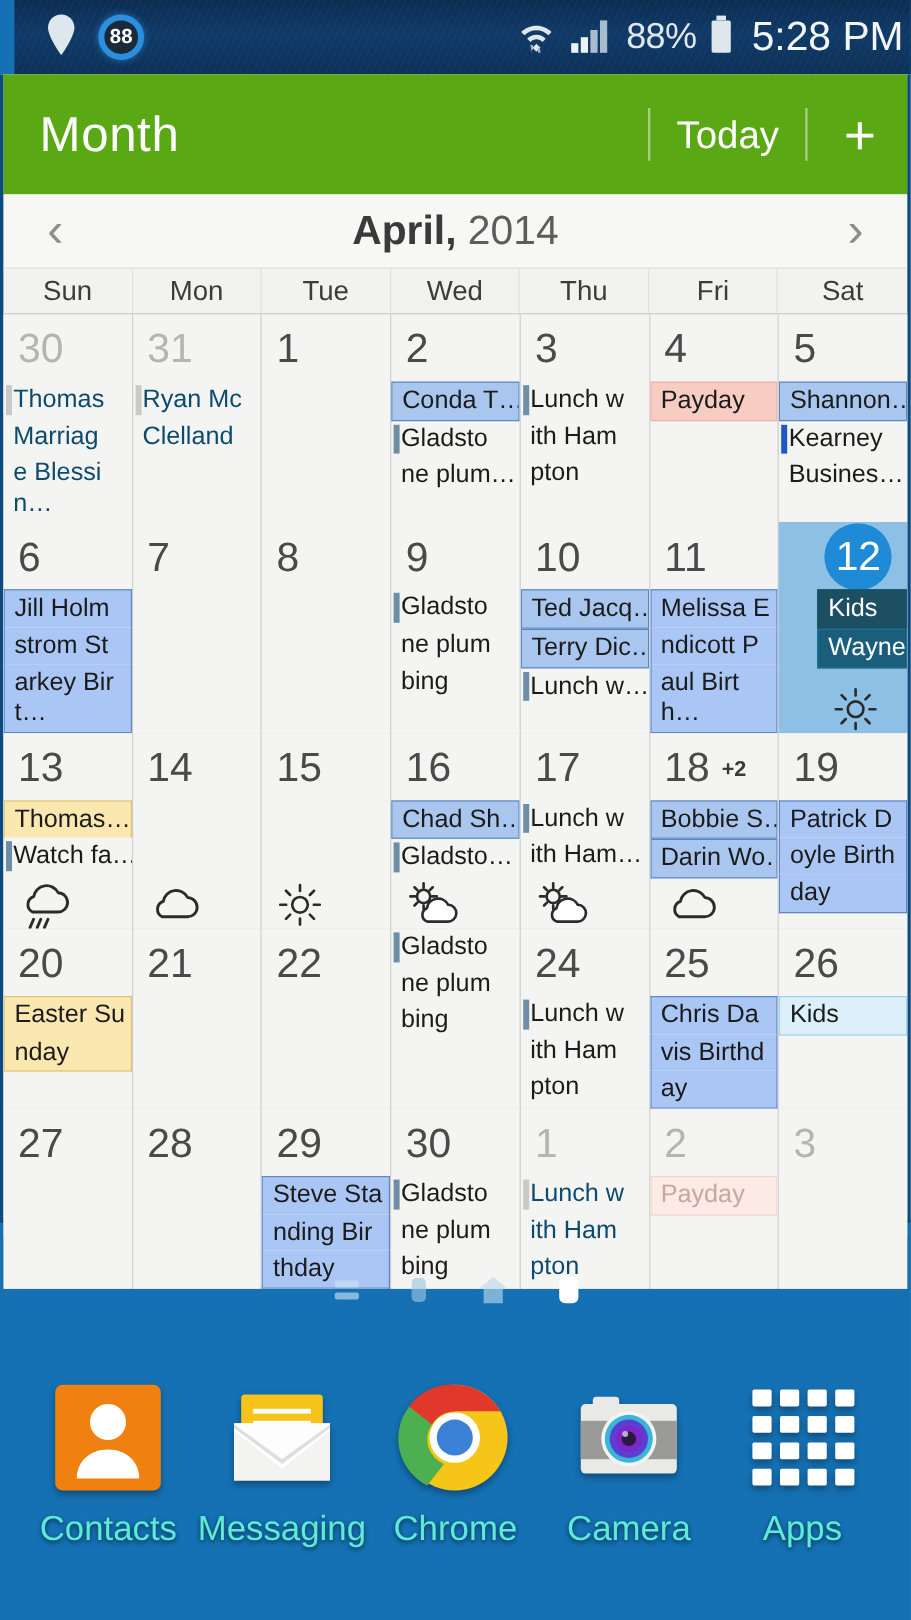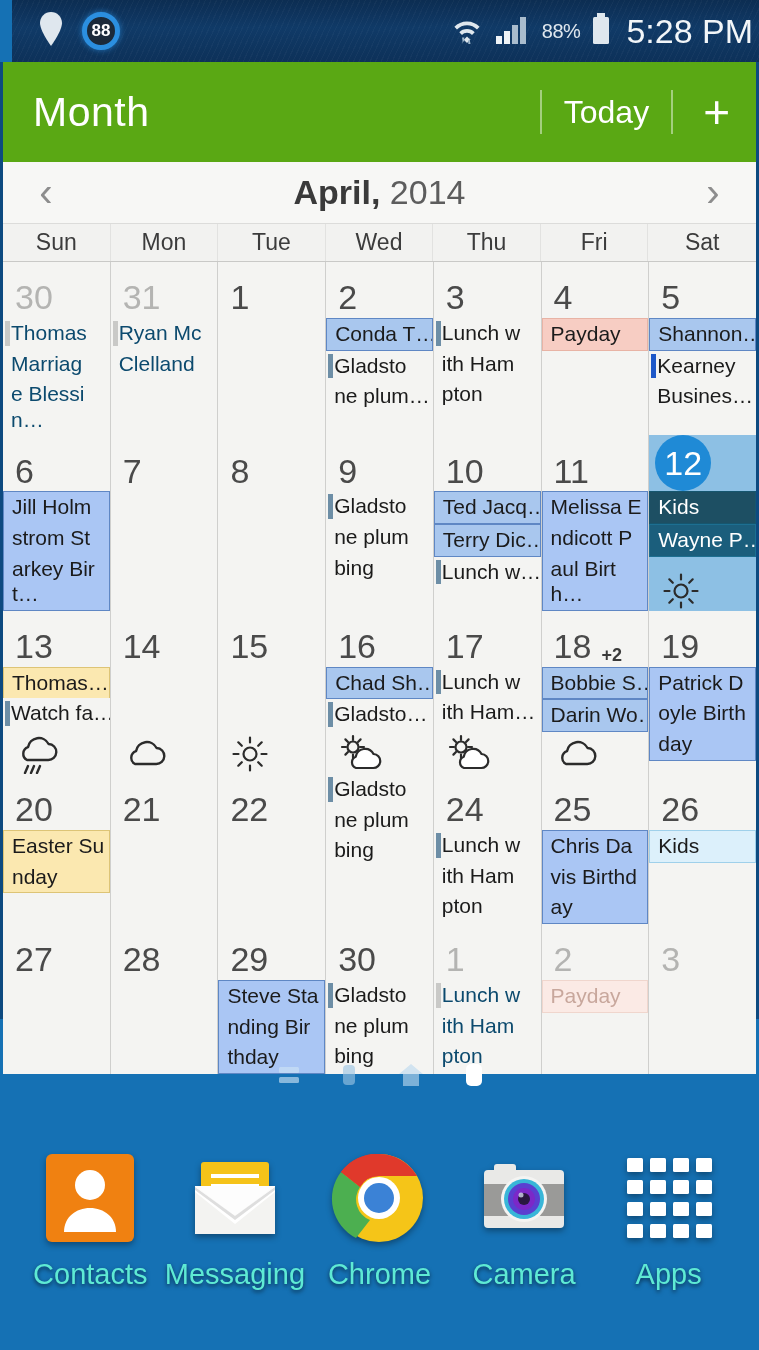--- a/index.html
+++ b/index.html
@@ -24,21 +24,21 @@
   #statusbar{
     position:absolute; top:0; left:12px; width:759px; height:62px;
     background:
       repeating-linear-gradient(115deg, rgba(255,255,255,0.03) 0 1px, rgba(0,0,0,0) 1px 5px),
       linear-gradient(180deg,#0c2d52 0%,#103a67 45%,#0d3159 100%);
     display:flex; align-items:center;
     color:#e9eef3;
   }
   .sb-left{ display:flex; align-items:center; gap:18px; padding-left:26px; }
   .sb-right{ margin-left:auto; display:flex; align-items:center; gap:10px; padding-right:18px;}
-  .sb-pct{ font-size:20px; letter-spacing:-0.5px; color:#dfe7ee; }
+  .sb-pct{ font-size:30px; letter-spacing:-0.5px; color:#dfe7ee; }
   .sb-clock{ font-size:34px; color:#f2f6f9; letter-spacing:0px; margin-left:4px;}
 
   .badge88{
     width:38px;height:38px;border-radius:50%;
     background:#1b2a3a;
     border:5px solid #2b8fe0;
     display:flex;align-items:center;justify-content:center;
     font-size:17px;font-weight:bold;color:#fff;
     box-shadow:0 0 6px rgba(43,143,224,.7);
   }
@@ -91,25 +91,25 @@
   }
   #weekdays div:last-child{ border-right:none; }
 
   
   #grid{ display:grid; grid-template-rows:repeat(5,1fr); height:769px; background:#cfcfcd;}
   .week{ display:grid; grid-template-columns:repeat(7,1fr); gap:1px; background:#cfcfcd; }
   .cell{
     background:#f4f4f2; position:relative; overflow:hidden;
     display:flex; flex-direction:column;
   }
-  .cell.sel{ background:#8dc0e4; }
+  .cell.sel{ background:#8dc0e4;padding-left:32px; }
   .daynum{
     font-size:34px; color:#4a4a4a; font-weight:300;
     padding:6px 0 2px 12px; line-height:1.05; height:56px;
-    display:flex; align-items:flex-end;
+    display:flex; align-items:center;
   }
   .cell.other .daynum{ color:#b4b4b2; }
   .daynum .plus{
     font-size:18px; font-weight:bold; color:#3a3a3a;
     margin-left:10px; margin-top:2px;
   }
   .cell.sel .daynum{ padding:2px 0 0 6px; }
   .seldot{
     width:56px;height:56px;border-radius:50%;
     background:#1f8ad6; color:#fff; font-size:34px;

